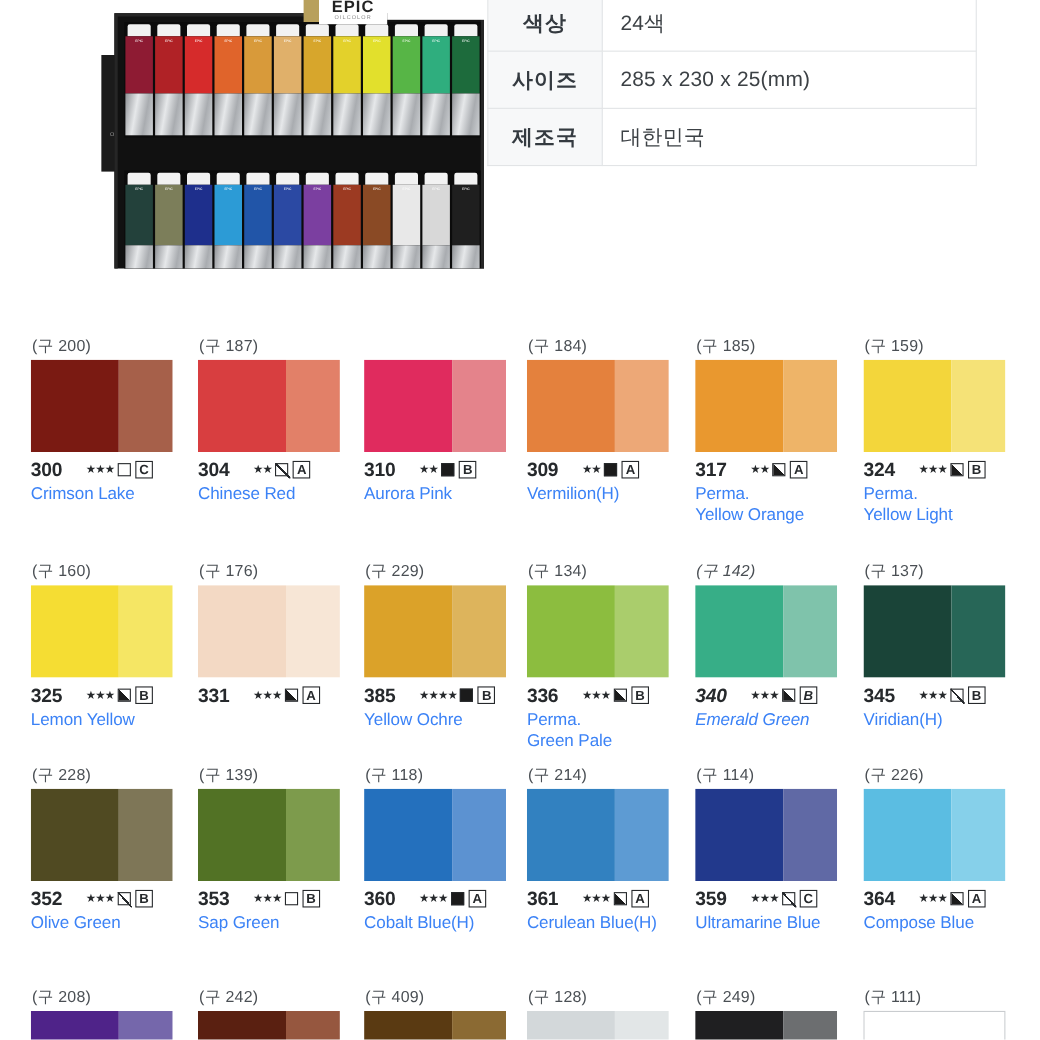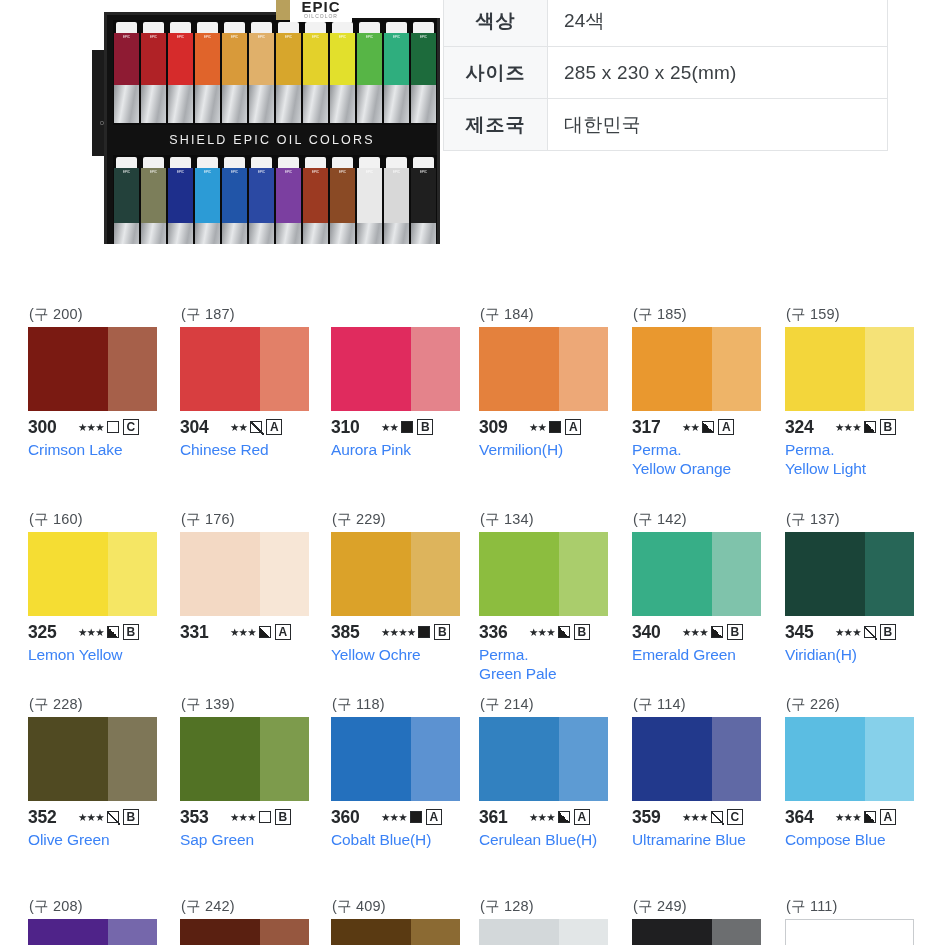--- a/index.html
+++ b/index.html
@@ -254,23 +254,20 @@
               <div class="body-silver"></div>
             </div>
             <div class="tube">
               <div class="cap"></div>
               <div class="body-col" style="background: rgb(29, 107, 60);">
                 <div class="lbl">EPIC</div>
               </div>
               <div class="body-silver"></div>
             </div>
           </div>
-        <div id="tray-band">
-          <div class="bt">SHIELD EPIC OIL COLORS</div>
-        </div>
         <div class="tray-row" id="tray-row-bot">
             <div class="tube">
               <div class="cap"></div>
               <div class="body-col" style="background: rgb(35, 65, 59);">
                 <div class="lbl">EPIC</div>
               </div>
               <div class="body-silver"></div>
             </div>
             <div class="tube">
               <div class="cap"></div>
@@ -504,21 +501,21 @@
           <div class="half b" style="background: rgb(170, 205, 108);"></div>
         </div>
         <div class="meta">
           <div class="num">336</div>
           <div class="stars">★★★</div>
           <span class="opq half"></span>
           <span class="ser">B</span>
         </div>
         <div class="cname">Perma.<br>Green Pale</div>
       </div>
-      <div class="cell" style="left: 632px; top: 238px;">
+      <div class="cell" style="left: 632px; top: 238px; font-style: italic;">
         <div class="oldcode">(구 142)</div>
         <div class="chip">
           <div class="half a" style="background: rgb(55, 174, 135);"></div>
           <div class="half b" style="background: rgb(127, 195, 171);"></div>
         </div>
         <div class="meta">
           <div class="num">340</div>
           <div class="stars">★★★</div>
           <span class="opq half"></span>
           <span class="ser">B</span>

